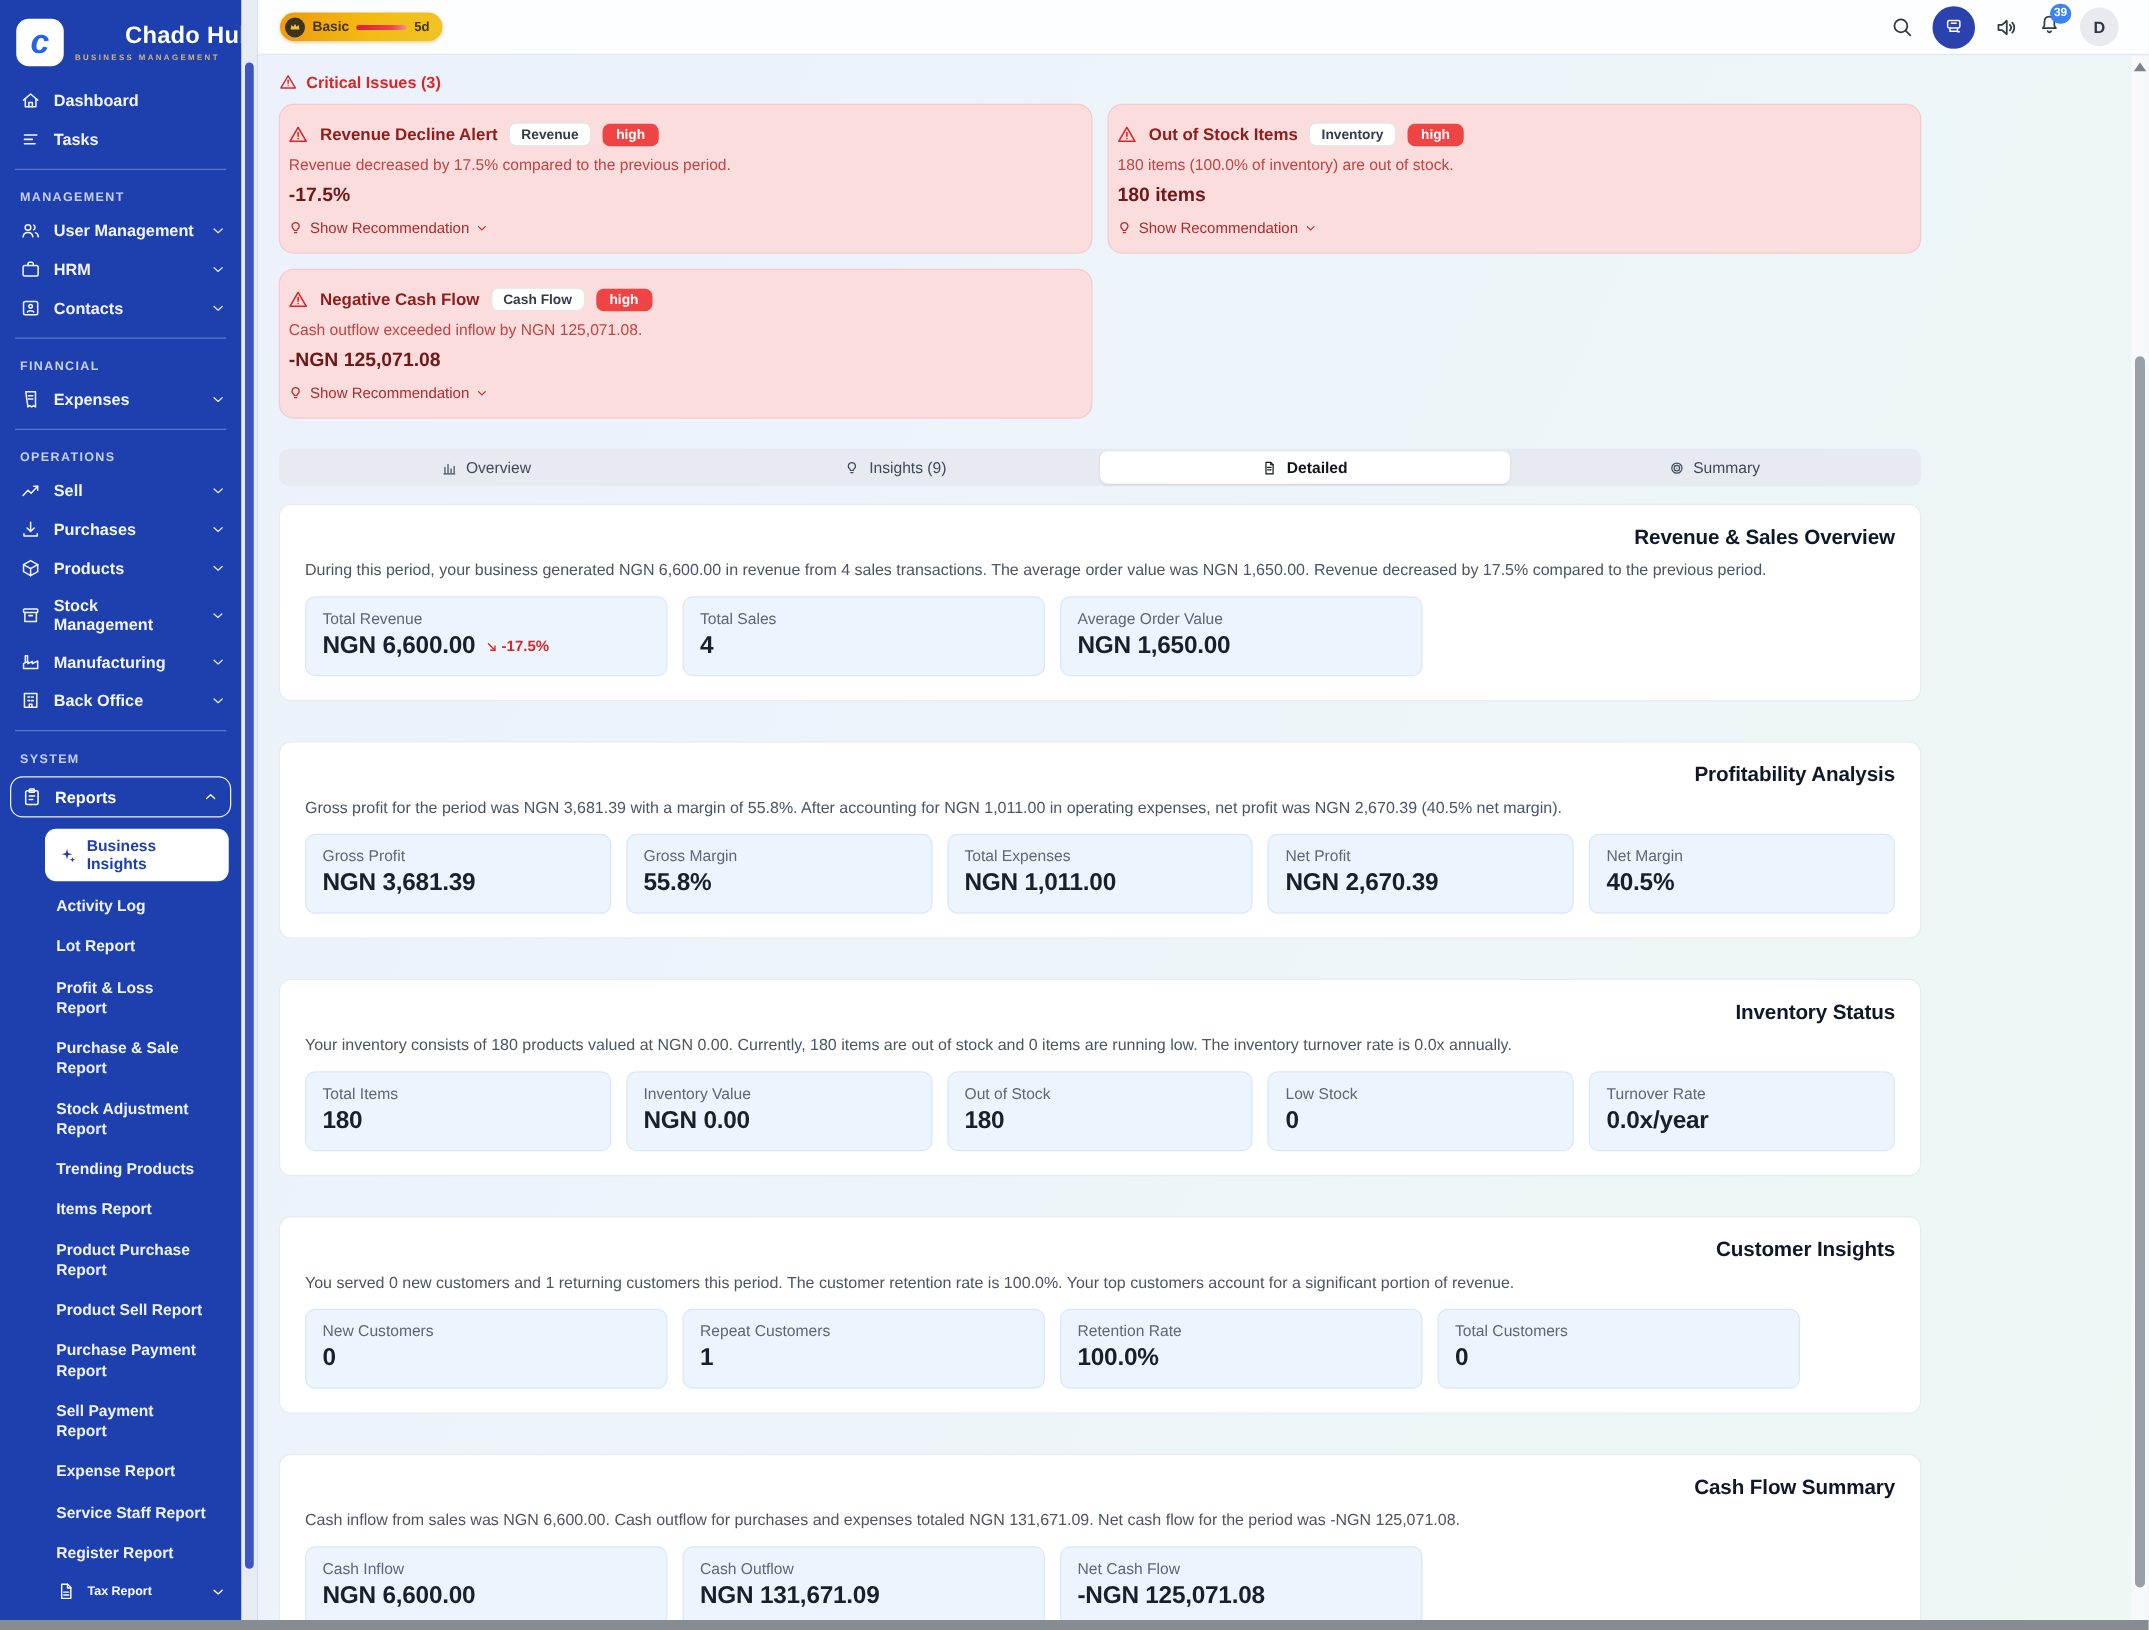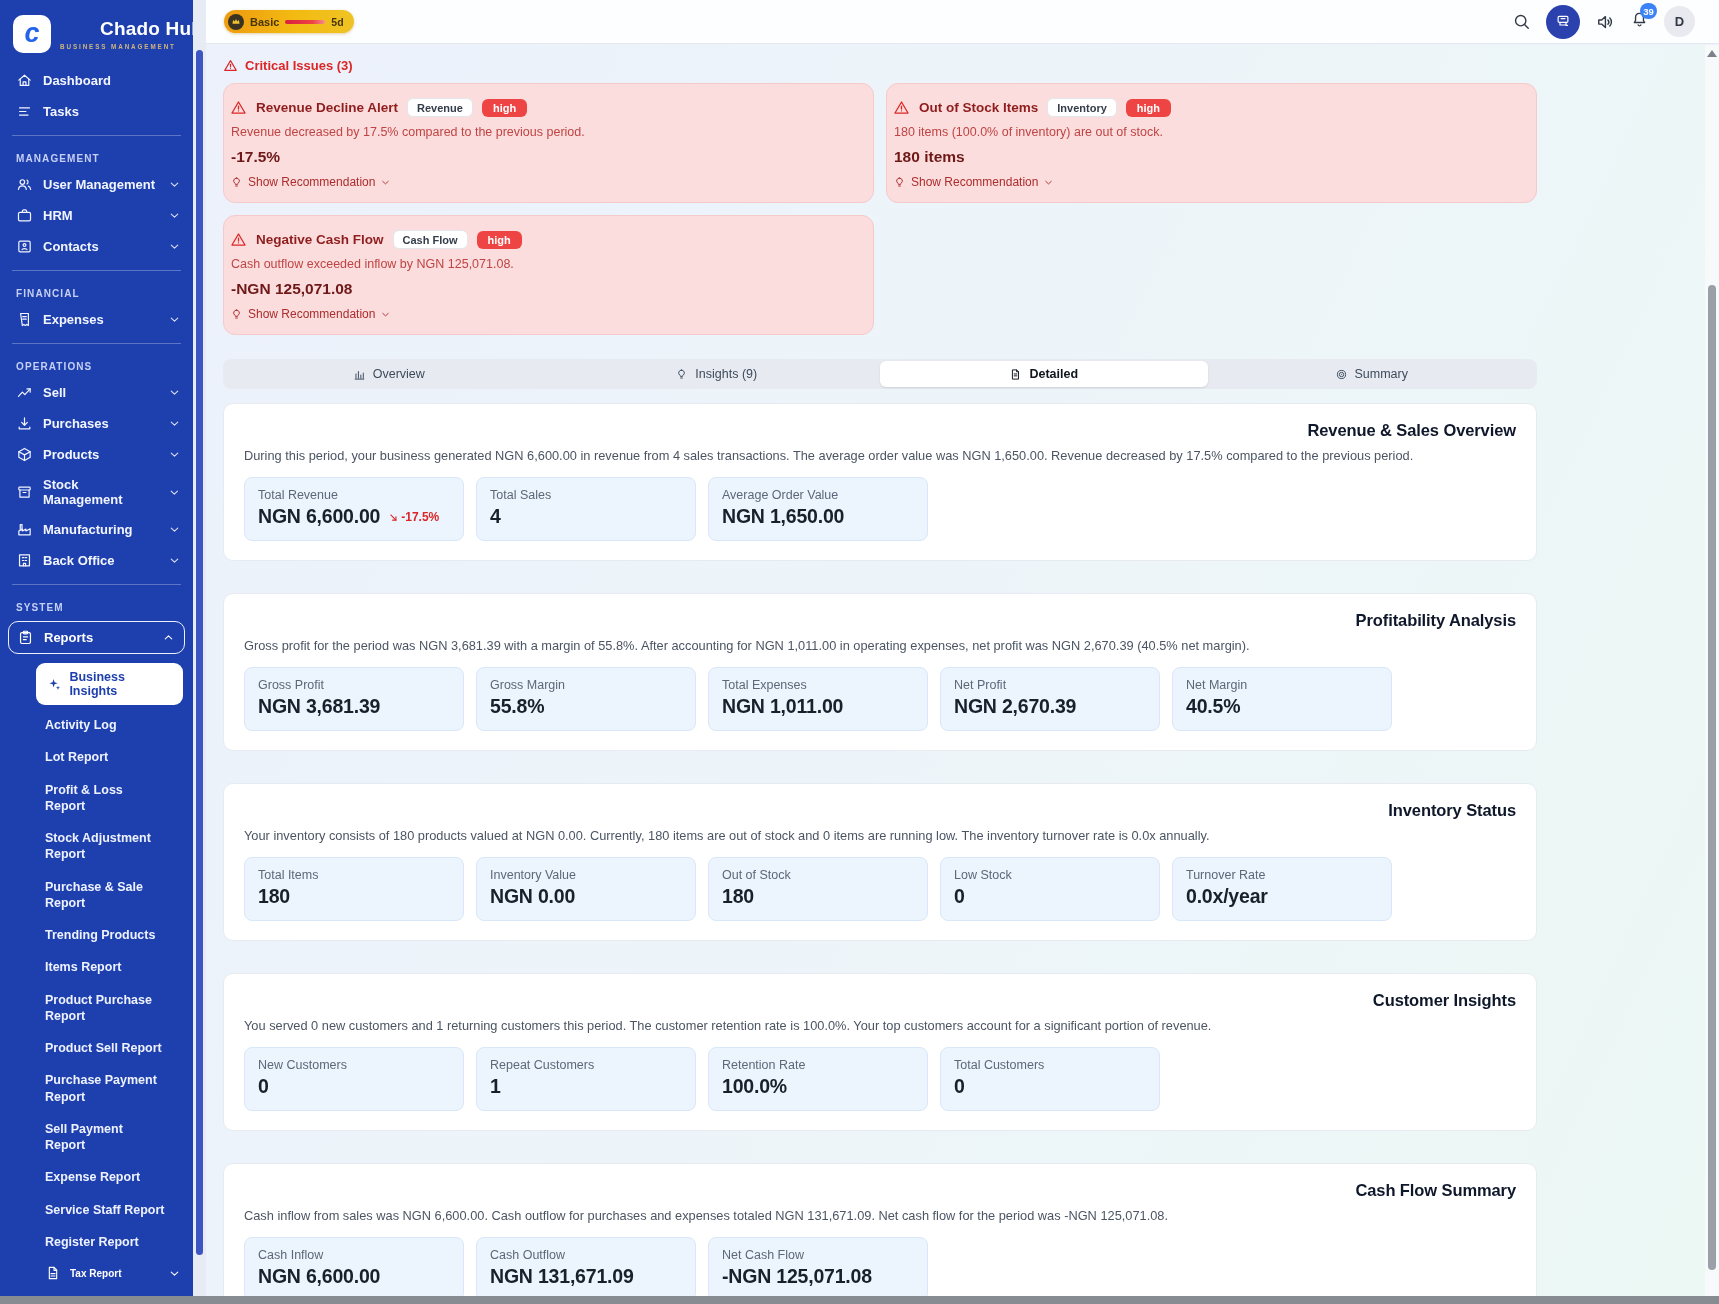--- a/index.html
+++ b/index.html
@@ -61,21 +61,21 @@
 
   .tabbar { margin-top:24px; width:1314px; height:30px; background:#e7ebf1; border-radius:8px; display:flex; padding:2px; }
   .tab { flex:1; display:flex; align-items:center; justify-content:center; gap:7px; font-size:12.5px; color:#3e4a5b; border-radius:6px; cursor:pointer; }
   .tab.active { background:#fff; box-shadow:0 1px 2px rgba(15,23,42,.12); color:#10151d; font-weight:bold; }
 
   .section { margin-top:14px; width:1314px; background:#fff; border:1px solid #e7ebf1; border-radius:10px; padding:17px 20px 19px; }
   .section + .section { margin-top:32px; }
   .section h2 { font-size:16.5px; font-weight:bold; color:#0f172a; letter-spacing:-.1px;text-align:right; }
   .section .sdesc { margin-top:8px; font-size:12.8px; color:#4b5563; }
   .metrics { margin-top:14px; display:flex; gap:12px; }
-  .metric { width:220px; background:#ecf4fd; border:1px solid #d9e7f8; border-radius:8px; padding:10px 13px 12px; }
+  .metric { width:290px; background:#ecf4fd; border:1px solid #d9e7f8; border-radius:8px; padding:10px 13px 12px; }
   .m-label { font-size:12.5px; color:#5c6878; }
   .m-value { margin-top:3px; font-size:19.5px; font-weight:bold; color:#18202c; letter-spacing:-.2px; display:flex; align-items:center; }
   .delta { display:inline-flex; align-items:center; gap:2px; margin-left:8px; color:#dc2626; font-size:12px; font-weight:bold; letter-spacing:0; }
 
   
   .vscroll { position:absolute; right:0; top:45px; bottom:8px; width:14px; background:#f7f9fb; }
   .vscroll .arrow-up { position:absolute; top:5px; left:2px; width:0; height:0; border-left:5px solid transparent; border-right:5px solid transparent; border-bottom:7px solid #7c828a; }
   .vscroll .thumb { position:absolute; left:3px; top:240px; width:8px; height:985px; background:#9aa0a8; border-radius:5px; }
   .hscroll { position:absolute; left:0; right:0; bottom:0; height:8px; background:#878c92; }
 </style>
@@ -250,22 +250,22 @@
       <svg width="15" height="15" viewBox="0 0 24 24">
           <path fill="currentColor" d="M11 3l1.6 5.4L18 10l-5.4 1.6L11 17l-1.6-5.4L4 10l5.4-1.6z"></path>
           <path fill="currentColor" d="M18.3 14l.9 2.6 2.6.9-2.6.9-.9 2.6-.9-2.6-2.6-.9 2.6-.9z"></path>
         </svg>
       <span>Business Insights</span>
     </div>
 
     <div class="sub-item">Activity Log</div>
     <div class="sub-item">Lot Report</div>
     <div class="sub-item">Profit &amp; Loss Report</div>
+    <div class="sub-item">Purchase &amp; Sale Report</div>
     <div class="sub-item">Stock Adjustment Report</div>
-    <div class="sub-item">Purchase &amp; Sale Report</div>
     <div class="sub-item">Trending Products</div>
     <div class="sub-item">Items Report</div>
     <div class="sub-item">Product Purchase Report</div>
     <div class="sub-item">Product Sell Report</div>
     <div class="sub-item">Purchase Payment Report</div>
     <div class="sub-item">Sell Payment Report</div>
     <div class="sub-item">Expense Report</div>
     <div class="sub-item">Service Staff Report</div>
     <div class="sub-item">Register Report</div>
 

